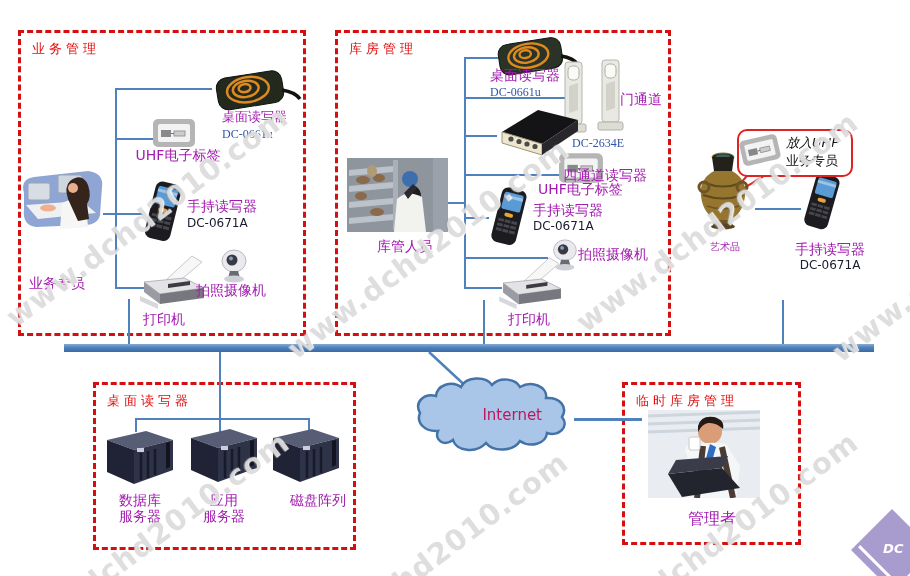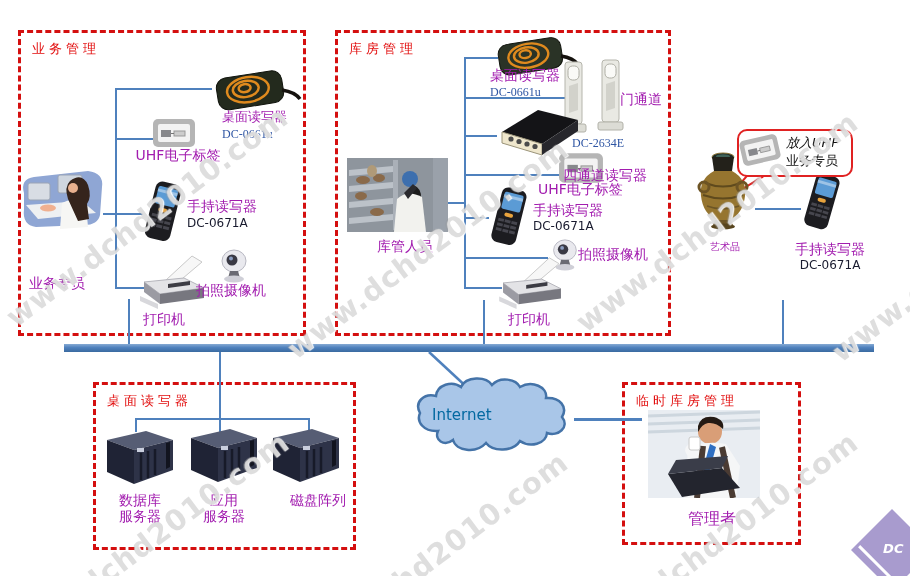--- a/index.html
+++ b/index.html
@@ -15,21 +15,21 @@
   .bus{position:absolute;height:8px;z-index:5;
        background:linear-gradient(#86aad4,#4F81BD 45%,#3a6aa0);}
   
   .lbl{position:absolute;font-size:13px;color:#a21caf;line-height:16px;white-space:nowrap;z-index:12;}
   .ctr{text-align:center;}
   .model{font-size:12px;}
   .model-blue{color:#2e55a3;font-family:Liberation Serif, serif;}
   .model-dark{color:#181a2e;}
   .img{position:absolute;z-index:10;}
   
-  .cloud-text{position:absolute;color:#0369a1;font-size:15px;z-index:12;text-align:left;}
+  .cloud-text{position:absolute;color:#be185d;font-size:15px;z-index:12;text-align:right;}
   
   .callout{position:absolute;width:112px;height:44px;border:2px solid #e02222;border-radius:10px;
            background:#ffffff;z-index:14;}
   .callout-text{position:absolute;font-size:13px;line-height:18px;color:#111;z-index:16;}
   
   .wm{position:absolute;font-size:29px;font-weight:bold;letter-spacing:1px;white-space:nowrap;
       color:rgba(145,145,145,0.30);text-shadow:1px 1px 1px rgba(255,255,255,0.95);
       transform:rotate(-37deg);z-index:40;pointer-events:none;}
   
   .logo{position:absolute;left:863px;top:521px;width:58px;height:58px;background:#a89bce;

